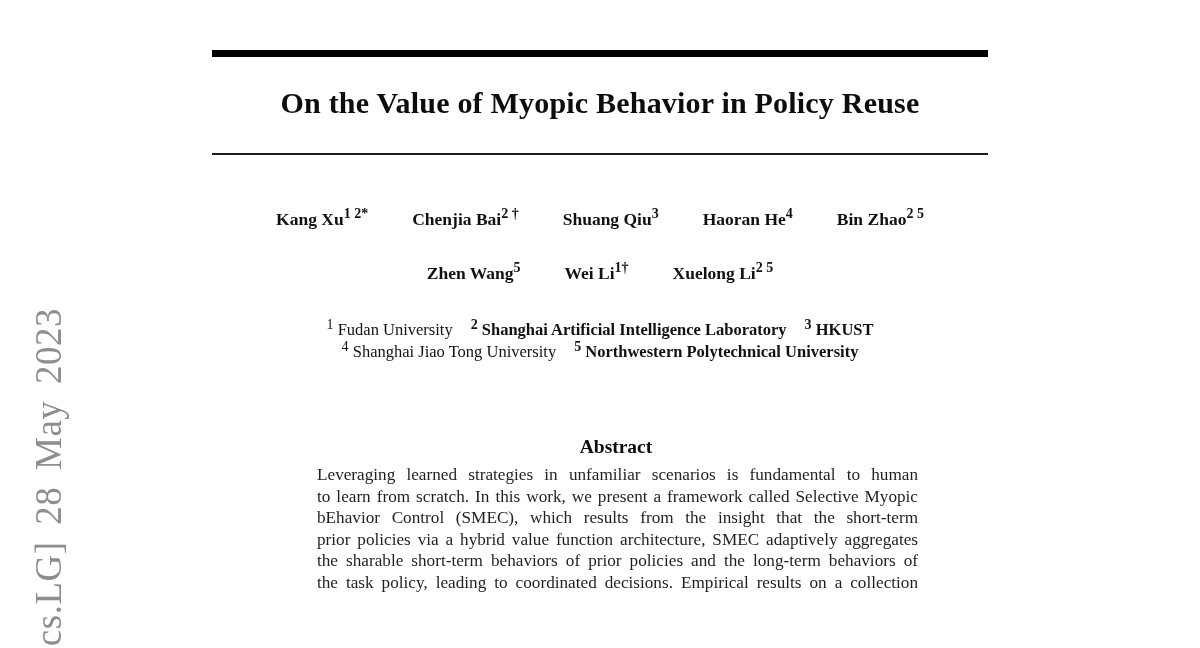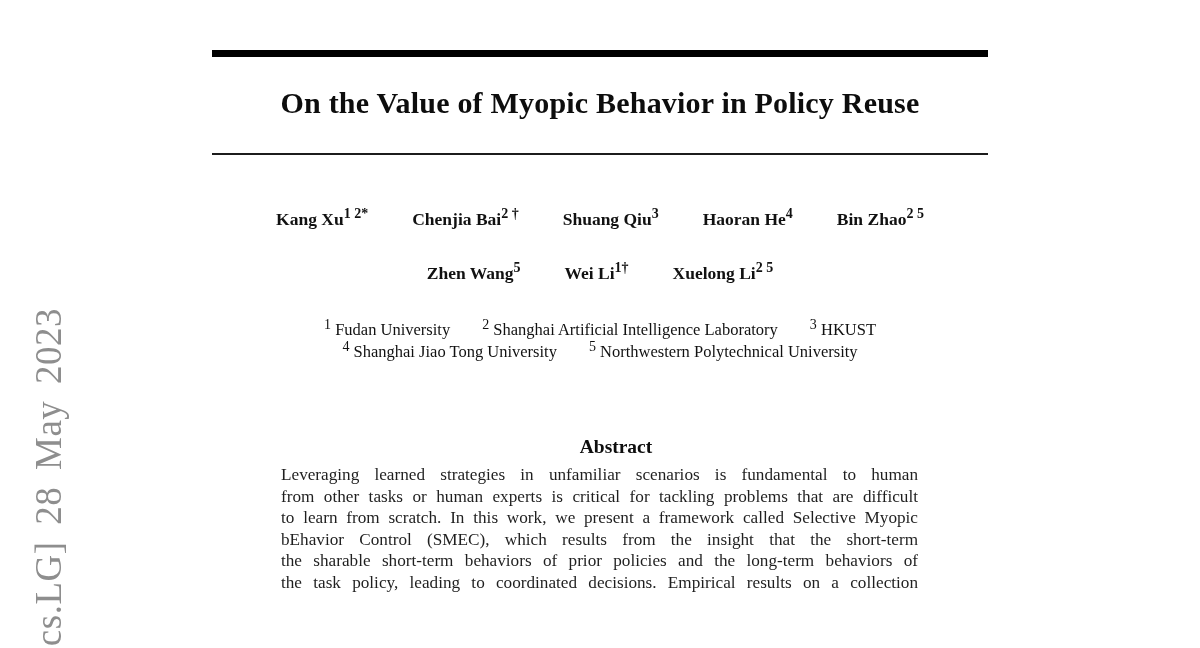--- a/index.html
+++ b/index.html
@@ -73,21 +73,21 @@
   }
   .affiliations {
     position: absolute;
     top: 319px; left: 0;
     width: 776px;
     text-align: center;
     font-size: 16.5px;
     line-height: 22px;
   }
   .aff-line { white-space: nowrap; }
-  .aff-part + .aff-part { margin-left: 32px; }
+  .aff-part + .aff-part { margin-left: 18px; font-weight: bold; }
   .abstract-heading {
     position: absolute;
     top: 420px; left: 0;
     width: 776px;
     margin: 16px;
     text-align: center;
     font-size: 19.5px;
     font-weight: bold;
     color: #0d0d0d;
   }
@@ -96,20 +96,21 @@
     top: 464px;
     left: 69px;
     width: 637px;
     font-size: 17.2px;
     line-height: 21.5px;
     color: #1f1f1f;
   }
   .abs-line {
     text-align: justify;
     text-align-last: justify;
+    margin-left: 36px;
   }
 </style>
 </head>
 <body>
 
 <div class="page">
   <div class="arxiv-stamp" style="color: rgb(142, 142, 142);">[cs.LG] 28 May 2023</div>
 
   <div class="content">
     <div class="rule-thick"></div>
@@ -130,20 +131,20 @@
       </div>
 
     <div class="affiliations">
       <div class="aff-line"><span class="aff-part"><sup>1</sup> Fudan University</span><span class="aff-part"><sup>2</sup> Shanghai Artificial Intelligence Laboratory</span><span class="aff-part"><sup>3</sup> HKUST</span></div>
       <div class="aff-line"><span class="aff-part"><sup>4</sup> Shanghai Jiao Tong University</span><span class="aff-part"><sup>5</sup> Northwestern Polytechnical University</span></div>
     </div>
 
     <h2 class="abstract-heading">Abstract</h2>
     <div class="abstract-body">
         <div class="abs-line">Leveraging learned strategies in unfamiliar scenarios is fundamental to human</div>
-        <div class="abs-line">from other tasks or human experts is critical for tackling problems that are difficult</div>
         <div class="abs-line">to learn from scratch. In this work, we present a framework called Selective Myopic</div>
         <div class="abs-line">bEhavior Control (SMEC), which results from the insight that the short-term</div>
+        <div class="abs-line">prior policies via a hybrid value function architecture, SMEC adaptively aggregates</div>
         <div class="abs-line">the sharable short-term behaviors of prior policies and the long-term behaviors of</div>
         <div class="abs-line">the task policy, leading to coordinated decisions. Empirical results on a collection</div>
       </div>
   </div>
 </div>
 
 </body></html>

